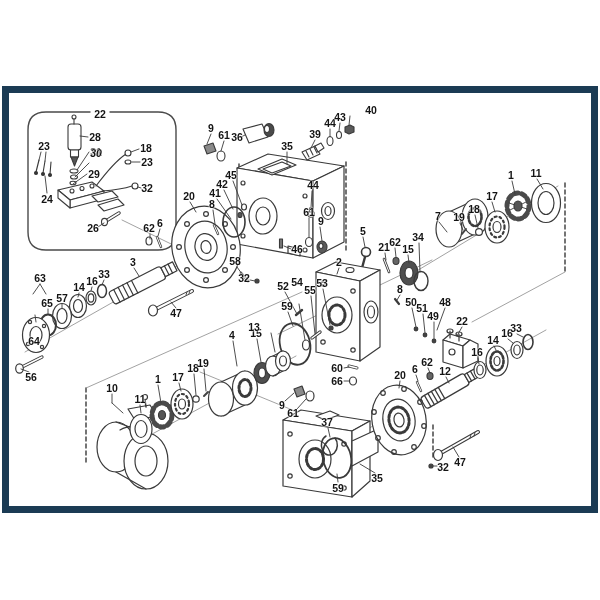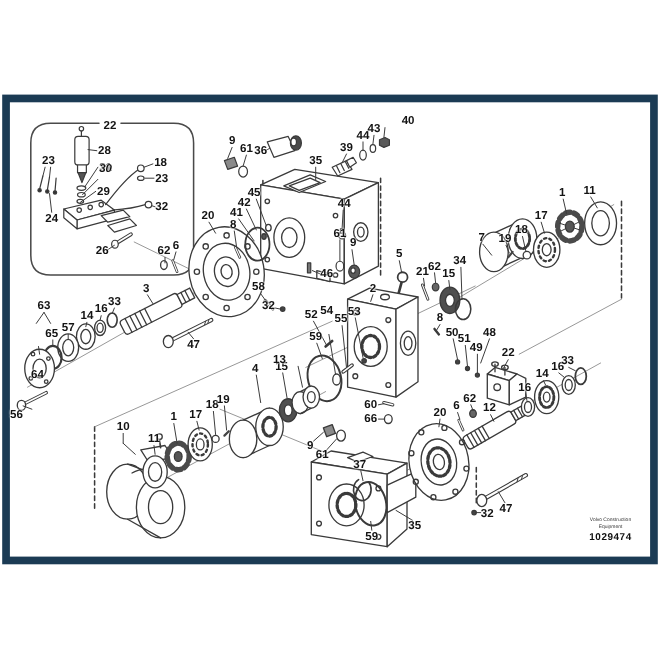--- a/index.html
+++ b/index.html
@@ -498,21 +498,21 @@
       <span class="plabel" style="left: 133px; top: 262px;">3</span>
       <span class="plabel" style="left: 104px; top: 274px;">33</span>
       <span class="plabel" style="left: 92px; top: 281px;">16</span>
       <span class="plabel" style="left: 79px; top: 287px;">14</span>
       <span class="plabel" style="left: 62px; top: 298px;">57</span>
       <span class="plabel" style="left: 47px; top: 303px;">65</span>
       <span class="plabel" style="left: 34px; top: 309px; margin-top: 32px;">64</span>
       <span class="plabel" style="left: 40px; top: 278px;">63</span>
       <span class="plabel" style="left: 235px; top: 261px;">58</span>
       <span class="plabel" style="left: 176px; top: 313px;">47</span>
-      <span class="plabel" style="left: 15px; top: 377px;">56</span>
+      <span class="plabel" style="left: 31px; top: 377px;">56</span>
       <span class="plabel" style="left: 339px; top: 262px;">2</span>
       <span class="plabel" style="left: 384px; top: 247px;">21</span>
       <span class="plabel" style="left: 395px; top: 242px;">62</span>
       <span class="plabel" style="left: 283px; top: 286px;">52</span>
       <span class="plabel" style="left: 322px; top: 283px;">53</span>
       <span class="plabel" style="left: 310px; top: 290px;">55</span>
       <span class="plabel" style="left: 297px; top: 282px;">54</span>
       <span class="plabel" style="left: 287px; top: 306px;">59</span>
       <span class="plabel" style="left: 244px; top: 278px;">32</span>
       <span class="plabel" style="left: 408px; top: 249px;">15</span>
@@ -550,19 +550,14 @@
       <span class="plabel" style="left: 140px; top: 399px;">11</span>
       <span class="plabel" style="left: 158px; top: 379px;">1</span>
       <span class="plabel" style="left: 178px; top: 377px;">17</span>
       <span class="plabel" style="left: 193px; top: 368px;">18</span>
       <span class="plabel" style="left: 203px; top: 363px;">19</span>
       <span class="plabel" style="left: 232px; top: 335px;">4</span>
       <span class="plabel" style="left: 256px; top: 333px;">15</span>
       <span class="plabel" style="left: 254px; top: 327px;">13</span>
     </div>
 
-  <div class="title-block">
-    <div class="tiny">Volvo Construction</div>
-    <div class="tiny">Equipment</div>
-    <div class="pn">1029474</div>
-  </div>
 
 </div>
 
 </body></html>

